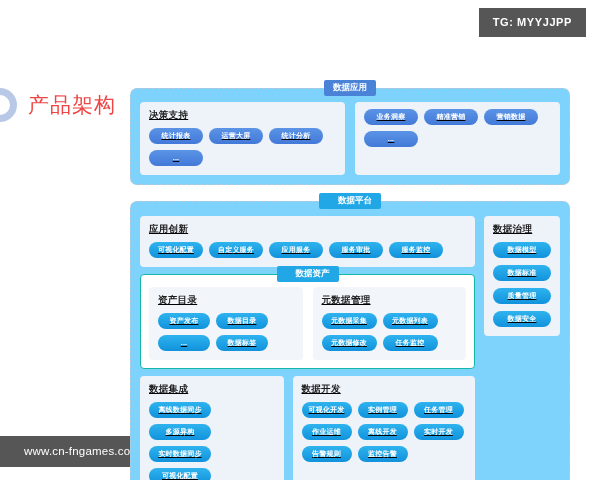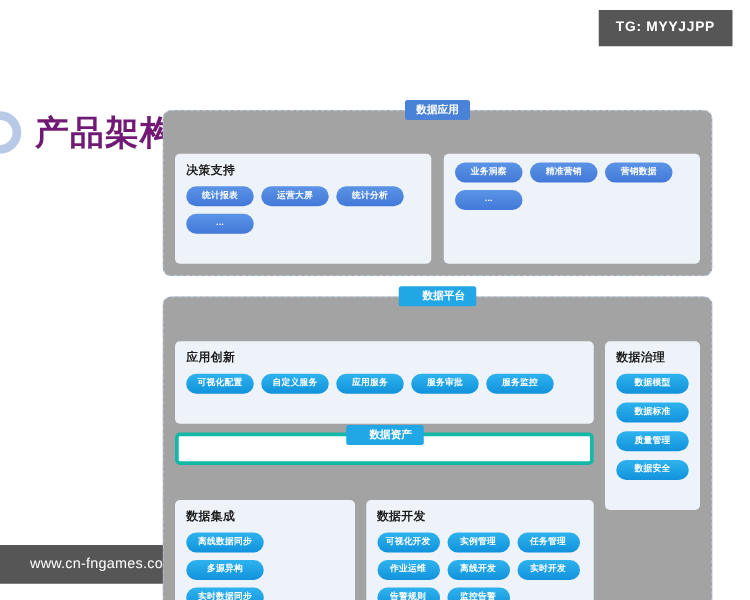--- a/index.html
+++ b/index.html
@@ -50,44 +50,45 @@
   }
   .logo-ring {
     width: 34px;
     height: 34px;
     border-radius: 50%;
     border: 7px solid #b8c9e8;
     box-sizing: border-box;
     margin-left: -17px;
   }
   .title-text {
-    font-size: 27px;
-    font-weight: bold;
-    color: #701a75;
+    font-size: 21px;
+    font-weight: normal;
+    color: #ef4444;
     letter-spacing: 1px;
     margin-left: 11px;
     white-space: nowrap;
   }
 
   
   .diagram {
     position: absolute;
     left: 130px;
     top: 88px;
     width: 440px;
   }
 
   
   .layer {
     position: relative;
     border: 1px dashed #b9c6d6;
     border-radius: 7px;
     padding: 9px;
-    background: #a3a3a3;
-    box-sizing: border-box;
+    background: #7dd3fc;
+    box-sizing: border-box;
+    text-decoration: underline;
   }
   .layer + .layer { margin-top: 16px; }
 
   
   .layer-badge {
     position: absolute;
     top: -9px;
     left: 50%;
     transform: translateX(-50%);
     color: #ffffff;
@@ -99,23 +100,22 @@
     line-height: 1.15;
     z-index: 3;
   }
   .badge-blue { background: #4a82d8; }
   .badge-cyan { background: #22a7e6; padding-left: 19px; }
 
   
   .panel {
     background: #eef3fa;
     border-radius: 4px;
-    padding: 7px 9px 24px 9px;
-    box-sizing: border-box;
-    margin-top: 21px;
+    padding: 7px 9px 9px 9px;
+    box-sizing: border-box;
   }
   .panel-head {
     font-size: 9.5px;
     font-weight: bold;
     color: #1d1d1d;
     margin-bottom: 6px;
     letter-spacing: 0.3px;
   }
 
   .pill-row {
@@ -172,21 +172,21 @@
     gap: 7px;
   }
   .gov-pills .pill { width: 100%; }
 
   .stack > * + * { margin-top: 7px; }
 
   
   .asset-card {
     position: relative;
     background: #ffffff;
-    border: 3px solid #14b8a6;
+    border: 1px solid #14b8a6;
     border-radius: 4px;
     padding: 12px 8px 8px 8px;
     box-sizing: border-box;
   }
   .asset-inner {
     display: flex;
     gap: 10px;
   }
   .asset-inner > .panel {
     flex: 1;
@@ -253,20 +253,40 @@
             <div class="pill pill-cyan">可视化配置</div>
             <div class="pill pill-cyan">自定义服务</div>
             <div class="pill pill-cyan">应用服务</div>
             <div class="pill pill-cyan">服务审批</div>
             <div class="pill pill-cyan">服务监控</div>
           </div>
         </div>
 
         <div class="asset-card">
           <div class="layer-badge badge-cyan">数据资产</div>
+          <div class="asset-inner">
+            <div class="panel asset-catalog">
+              <div class="panel-head">资产目录</div>
+              <div class="pill-row">
+                <div class="pill pill-cyan">资产发布</div>
+                <div class="pill pill-cyan">数据目录</div>
+                <div class="pill pill-cyan">...</div>
+                <div class="pill pill-cyan">数据标签</div>
+              </div>
+            </div>
+            <div class="panel asset-meta">
+              <div class="panel-head">元数据管理</div>
+              <div class="pill-row">
+                <div class="pill pill-cyan">元数据采集</div>
+                <div class="pill pill-cyan">元数据列表</div>
+                <div class="pill pill-cyan">元数据修改</div>
+                <div class="pill pill-cyan">任务监控</div>
+              </div>
+            </div>
+          </div>
         </div>
 
         <div class="dev-row">
           <div class="panel col-integration">
             <div class="panel-head">数据集成</div>
             <div class="pill-row">
               <div class="pill pill-cyan">离线数据同步</div>
               <div class="pill pill-cyan">多源异构</div>
               <div class="pill pill-cyan">实时数据同步</div>
               <div class="pill pill-cyan">可视化配置</div>

